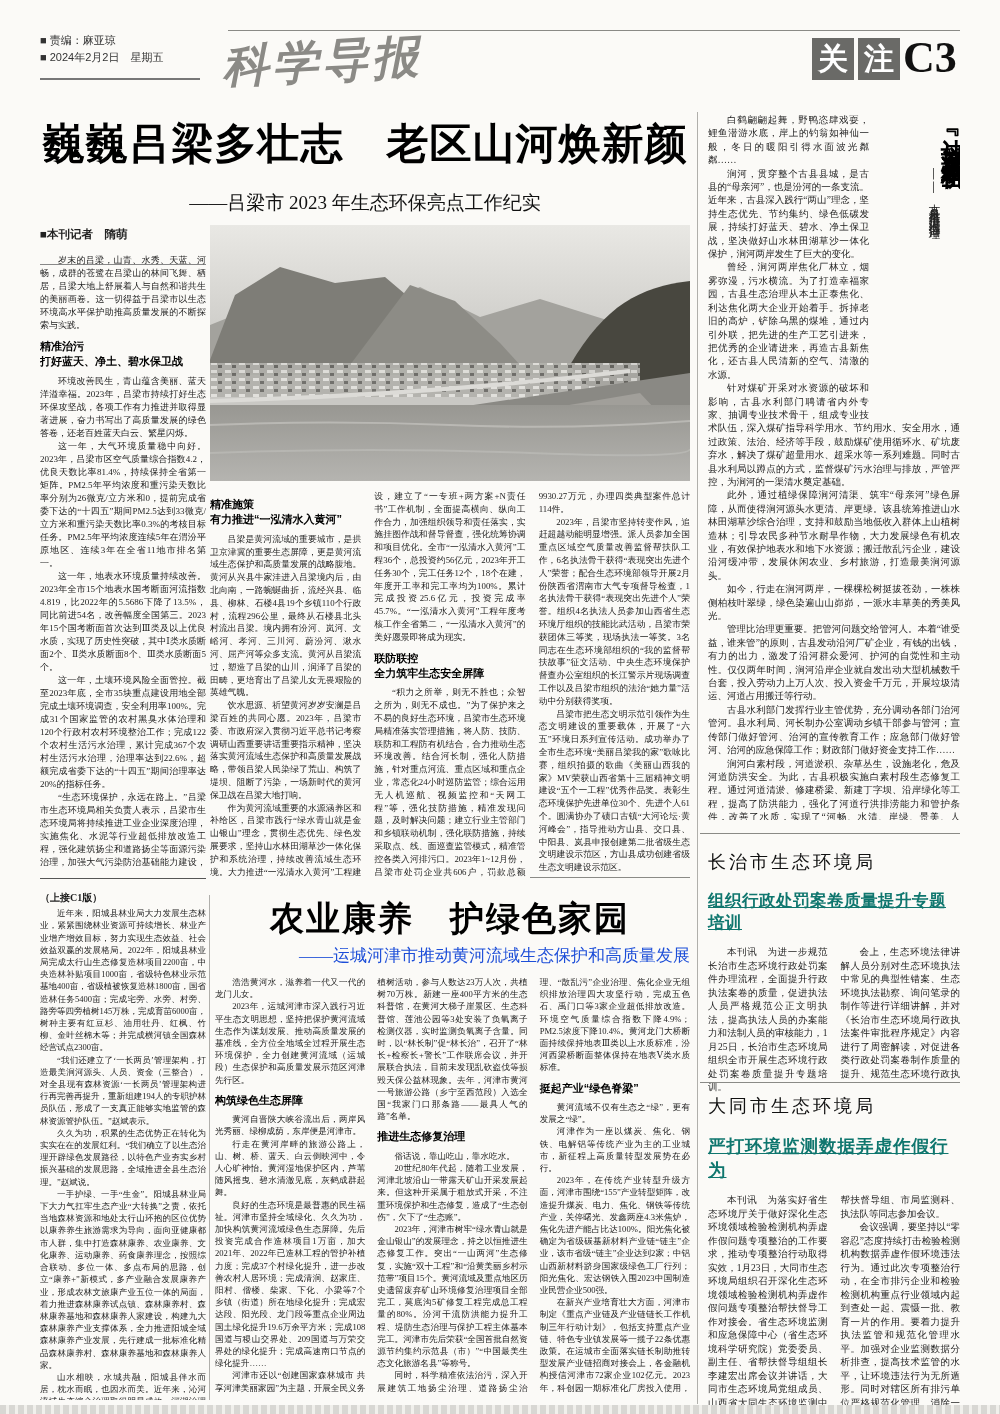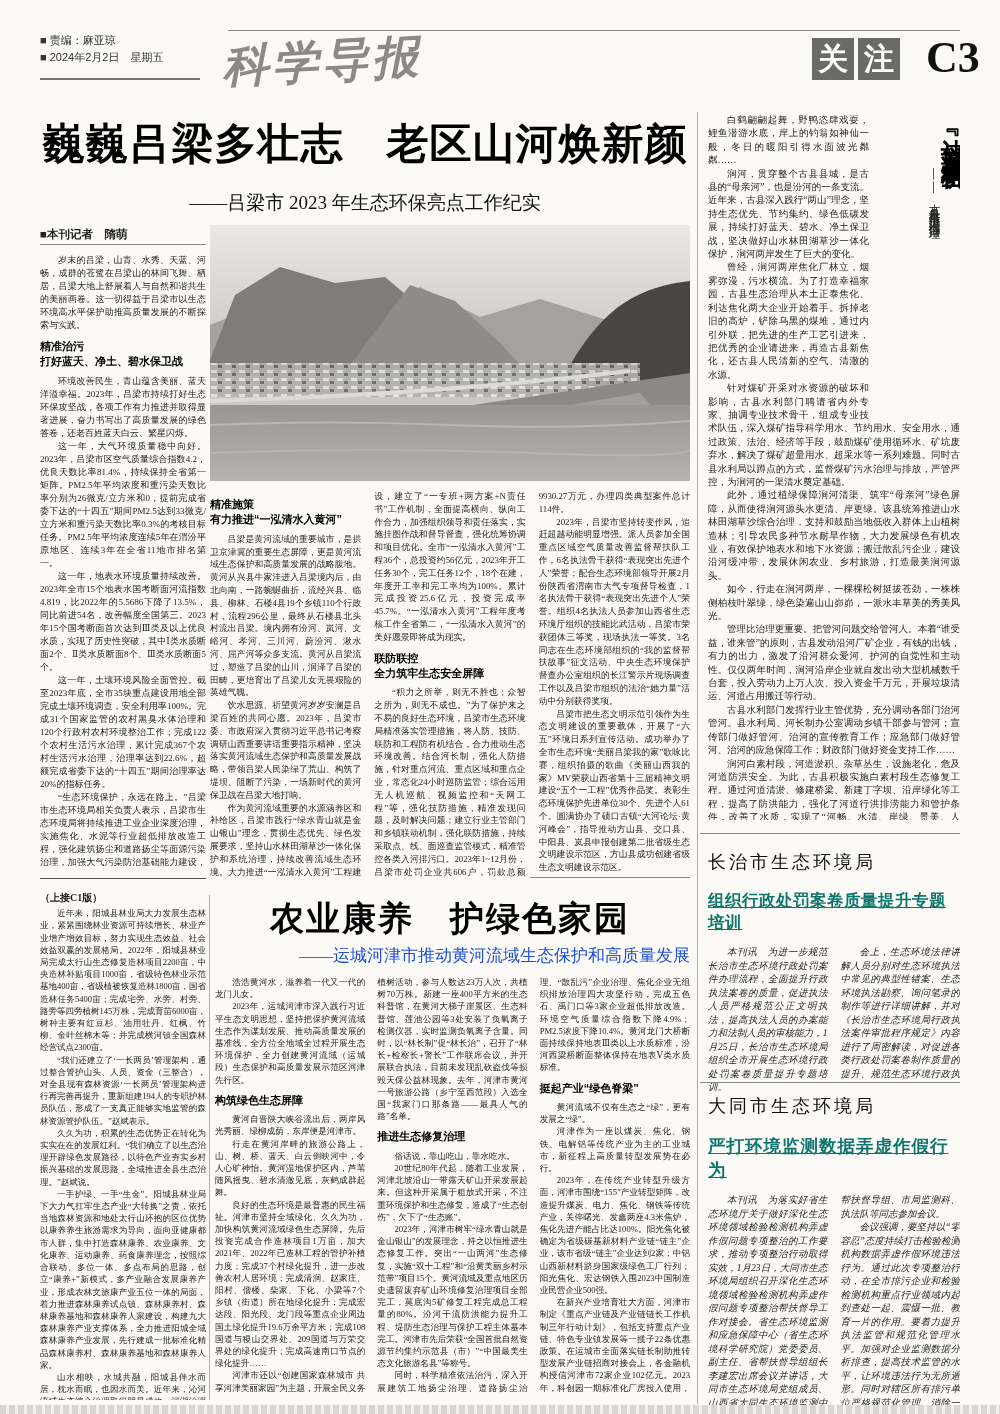--- a/index.html
+++ b/index.html
@@ -9,27 +9,27 @@
   .hline{position:absolute;background:#8a8a86;height:1px;}
   .vline{position:absolute;background:#b0afab;width:1px;}
   .sans{font-family:"Liberation Sans","DejaVu Sans",sans-serif;}
   
   .ed-box{left:40px;top:32px;width:160px;height:46px;font-size:11px;line-height:17px;
           border-bottom:2px solid #777;color:#333;}
   .masthead{left:222px;top:30px;width:240px;font-size:46px;color:#8b8a86;font-style:italic;
             font-family:"DejaVu Serif",serif;letter-spacing:4px;transform:rotate(-3deg);font-weight:bold;}
   .secbox{position:absolute;top:38px;width:42px;height:42px;background:#6a6a67;color:#fff;
           font-size:30px;font-weight:900;text-align:center;line-height:42px;}
-  .pageno{left:926px;top:32px;font-size:44px;font-weight:bold;font-family:"Liberation Serif",serif;color:#111;}
+  .pageno{left:903px;top:32px;font-size:44px;font-weight:bold;font-family:"Liberation Serif",serif;color:#111;}
   
   .mhead{left:40px;top:120px;width:650px;text-align:center;font-size:42px;line-height:1.15;
          font-weight:900;letter-spacing:1px;color:#000;}
   .msub{left:40px;top:190px;width:650px;text-align:center;font-size:19px;color:#111;}
   .byline{left:40px;top:227px;width:166px;font-size:11.5px;font-weight:bold;
-          border-bottom:1px solid #888;padding-bottom:2px;color:#222;}
+          border-bottom:1px solid #888;padding-bottom:22px;color:#222;}
   .col1{left:40px;top:254px;width:166px;height:616px;overflow:hidden;font-size:9px;line-height:13px;}
   .cont{left:40px;top:892px;width:166px;height:508px;overflow:hidden;font-size:8.5px;line-height:12.2px;}
   .cols234{left:210px;top:490px;width:480px;height:392px;overflow:hidden;
            column-count:3;column-gap:13px;font-size:8.8px;line-height:12.8px;}
   .photo{left:210px;top:225px;width:480px;height:256px;background:#c9c8c4;}
   
   .p{margin:0;text-indent:2em;text-align:justify;}
   .h2{margin:7px 0 5px;font-weight:bold;font-family:"Liberation Sans","DejaVu Sans",sans-serif;
       font-size:11px;line-height:1.4;white-space:pre-line;break-inside:avoid;color:#000;}
   .contmark{margin:0 0 3px;font-weight:bold;font-size:10px;}
@@ -48,21 +48,21 @@
   .vsub{writing-mode:vertical-rl;font-size:11.5px;letter-spacing:2px;margin-top:50px;
         margin-right:6px;color:#222;font-family:"Liberation Sans","DejaVu Sans",sans-serif;}
   .sec{position:absolute;left:708px;width:252px;}
   .kicker{font-size:18px;letter-spacing:3px;color:#111;
           font-family:"Liberation Sans","DejaVu Sans",sans-serif;}
   .shead{font-weight:900;color:#0f766e;margin-top:16px;
          font-family:"Liberation Sans","DejaVu Sans",sans-serif;text-decoration:underline;}
   .cz-head{font-size:16.5px;letter-spacing:0.5px;}
   .dt-head{font-size:17.5px;letter-spacing:1px;}
   .secbody{margin-top:12px;column-count:2;column-gap:13px;overflow:hidden;
-           font-size:9.5px;line-height:13.5px;font-style:italic;}
+           font-size:9.5px;line-height:13.5px;}
   .bstrip{left:0;top:1405px;width:1000px;height:9px;
           background:repeating-linear-gradient(90deg,#d8d7d3 0 6px,#f1f0ec 6px 9px);}
 </style>
 </head>
 <body>
 <div id="page">
 
 <div class="hline" style="left:228px;top:30px;width:732px;"></div>
 <div class="abs ed-box sans">
   <div>■ 责编：麻亚琼</div>
@@ -129,21 +129,21 @@
 全力筑牢生态安全屏障</p>
       <p class="p">“积力之所举，则无不胜也；众智之所为，则无不成也。”为了保护来之不易的良好生态环境，吕梁市生态环境局精准落实管理措施，将人防、技防、联防和工程防有机结合，合力推动生态环境改善。结合河长制，强化人防措施，针对重点河流、重点区域和重点企业，常态化24小时巡防监管；综合运用无人机巡航、视频监控和“天网工程”等，强化技防措施，精准发现问题，及时解决问题；建立行业主管部门和乡镇联动机制，强化联防措施，持续采取点、线、面巡查监管模式，精准管控各类入河排污口。2023年1~12月份，吕梁市处罚企业共606户，罚款总额9930.27万元，办理四类典型案件总计114件。</p>
       <p class="p">2023年，吕梁市坚持转变作风，追赶超越动能明显增强。派人员参加全国重点区域空气质量改善监督帮扶队工作，6名执法骨干获得“表现突出先进个人”荣誉；配合生态环境部领导开展2月份陕西省渭南市大气专项督导检查，1名执法骨干获得“表现突出先进个人”荣誉。组织4名执法人员参加山西省生态环境厅组织的技能比武活动，吕梁市荣获团体三等奖，现场执法一等奖。3名同志在生态环境部组织的“我的监督帮扶故事”征文活动、中央生态环境保护督查办公室组织的长江警示片现场调查工作以及吕梁市组织的法治“她力量”活动中分别获得奖项。</p>
       <p class="p">吕梁市把生态文明示范引领作为生态文明建设的重要载体，开展了“六五”环境日系列宣传活动。成功举办了全市生态环境“美丽吕梁我的家”歌咏比赛，组织拍摄的歌曲《美丽山西我的家》MV荣获山西省第十三届精神文明建设“五个一工程”优秀作品奖。表彰生态环境保护先进单位30个、先进个人61个。圆满协办了碛口古镇“大河论坛·黄河峰会”，指导推动方山县、交口县、中阳县、岚县申报创建第二批省级生态文明建设示范区，方山县成功创建省级生态文明建设示范区。</p>
     </div>
 
 <div class="hline" style="left:40px;top:878px;width:166px;background:#555;"></div>
 <div class="abs cont">
       <p class="contmark">（上接C1版）</p>
       <p class="p">近年来，阳城县林业局大力发展生态林业，紧紧围绕林业资源可持续增长、林业产业增产增效目标，努力实现生态效益、社会效益双赢的发展格局。2022年，阳城县林业局完成太行山生态修复造林项目2200亩，中央造林补贴项目1000亩，省级特色林业示范基地400亩，省级植被恢复造林1800亩，国省造林任务5400亩；完成宅旁、水旁、村旁、路旁等四旁植树145万株，完成育苗6000亩，树种主要有红豆杉、油用牡丹、红枫、竹柳、金叶丝棉木等；并完成横河镇全国森林经营试点2300亩。</p>
-      <p class="p">“我们还建立了‘一长两员’管理架构，通过整合管护山头、人员、资金（三整合），对全县现有森林资源‘一长两员’管理架构进行再完善再提升，重新组建194人的专职护林员队伍，形成了一支真正能够实地监管的森林资源管护队伍。”赵斌表示。</p>
+      <p class="p">“我们还建立了‘一长两员’管理架构，打造最美涧河源头、人员、资金（三整合），对全县现有森林资源‘一长两员’管理架构进行再完善再提升，重新组建194人的专职护林员队伍，形成了一支真正能够实地监管的森林资源管护队伍。”赵斌表示。</p>
       <p class="p">久久为功，积累的生态优势正在转化为实实在在的发展红利。“我们确立了以生态治理开辟绿色发展路径，以特色产业夯实乡村振兴基础的发展思路，全域推进全县生态治理。”赵斌说。</p>
       <p class="p">一手护绿、一手“生金”。阳城县林业局下大力气扛牢生态产业“大转换”之责，依托当地森林资源和地处太行山环抱的区位优势以康养养生旅游需求为导向，面向亚健康都市人群，集中打造森林康养、农业康养、文化康养、运动康养、药食康养理念，按照综合联动、多位一体、多点布局的思路，创立“康养+”新模式，多产业融合发展康养产业，形成农林文旅康产业五位一体的局面，着力推进森林康养试点镇、森林康养村、森林康养基地和森林康养人家建设，构建九大森林康养产业支撑体系，全力推进阳城全域森林康养产业发展，先行建成一批标准化精品森林康养村、森林康养基地和森林康养人家。</p>
       <p class="p">山水相映，水城共融，阳城县伴水而居，枕水而眠，也因水而美。近年来，沁河流域生态综合治理取得明显成效，河湖治理能力得到极大改善，水生态环境持续向好，阳城县将踔厉奋发、勇毅前行，持续打好“生态牌”、走好“绿色路”、绘好“美丽篇”，为谱写阳城篇章增添更鲜明、更厚重、更牢靠的生态底色。</p>
     </div>
 
 <div class="hline" style="left:530px;top:877px;width:160px;"></div>
 <div class="vline" style="left:697px;top:112px;height:1292px;"></div>
 <div class="vline" style="left:209px;top:895px;height:505px;"></div>
 
 <div class="abs midhead sans">农业康养　护绿色家园</div>

